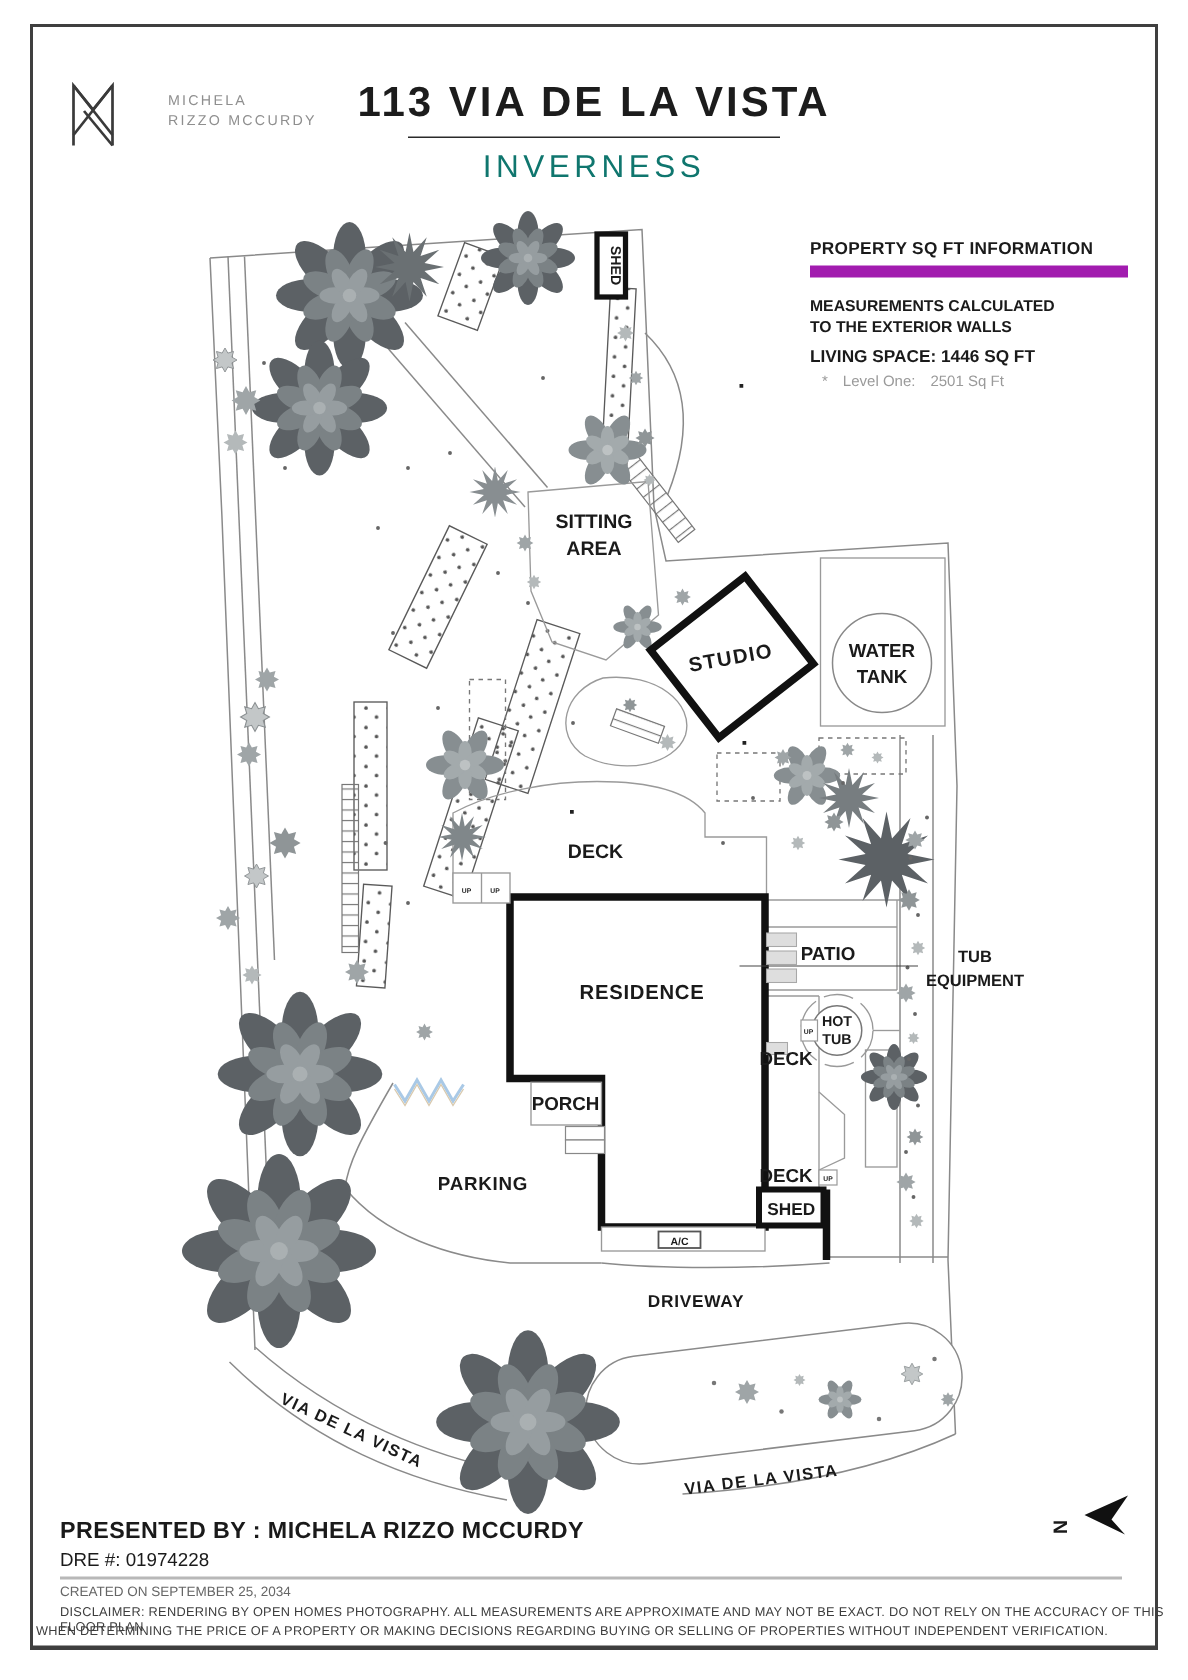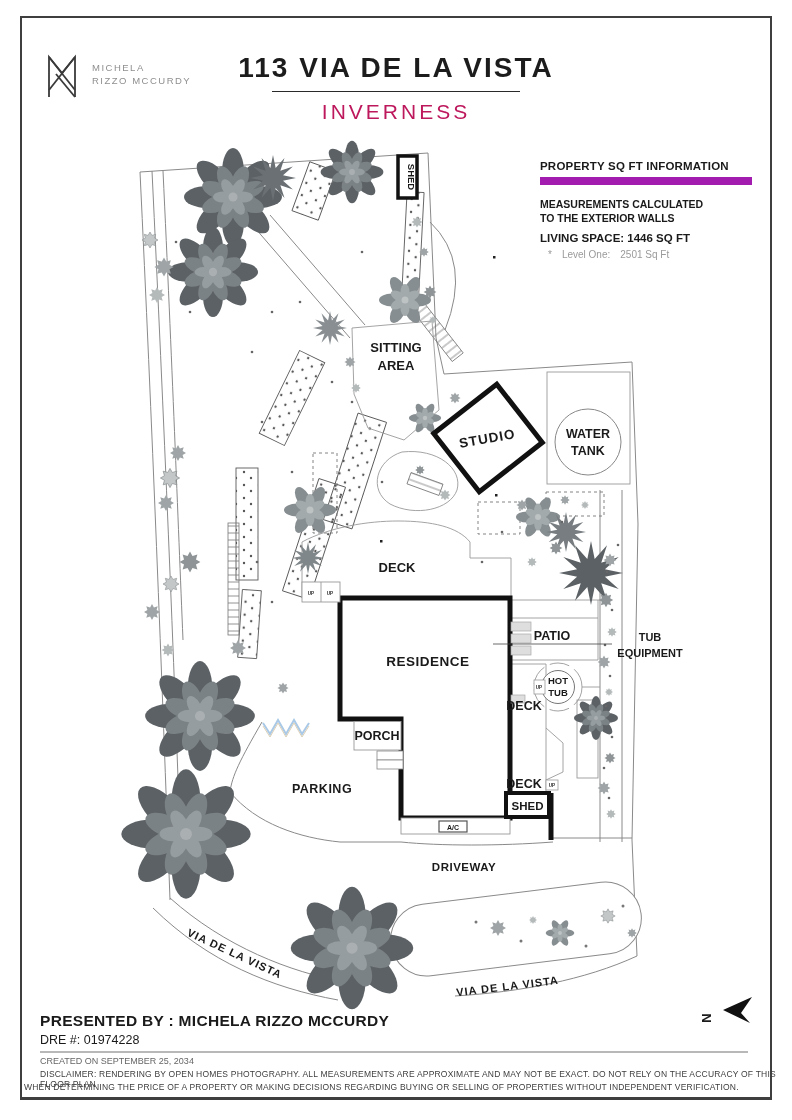--- a/index.html
+++ b/index.html
@@ -1,26 +1,26 @@
 <!DOCTYPE html>
 <html><head>
 <meta charset="utf-8">
 <style>
   html,body{margin:0;padding:0;background:#e8e8e8;}
   .page{position:relative;width:792px;height:1120px;background:#ffffff;overflow:hidden;
         font-family:"Liberation Sans",sans-serif;color:#1a1a1a;}
   .frame{position:absolute;left:20px;top:16px;right:20px;bottom:20px;
          border:2px solid #3f3f3f;border-bottom-width:3px;pointer-events:none;}
   
-  .brand{position:absolute;left:46px;top:50px;display:flex;align-items:center;gap:4px;}
+  .brand{position:absolute;left:46px;top:50px;display:flex;align-items:center;gap:24px;}
   .brand-name{font-size:9.5px;letter-spacing:1.5px;color:#8f8f8f;line-height:1.35;text-transform:uppercase;}
   .title-wrap{position:absolute;left:0;top:52px;width:792px;text-align:center;}
   .title{font-size:28px;font-weight:bold;letter-spacing:2px;color:#1c1c1c;}
   .title-rule{width:248px;height:0;border-top:1.5px solid #2a2a2a;margin:7px auto 0 auto;}
-  .subtitle{font-size:21px;font-weight:400;letter-spacing:3px;color:#be185d;margin-top:8px;}
+  .subtitle{font-size:21px;font-weight:400;letter-spacing:3px;color:#0f766e;margin-top:8px;}
   
   .info{position:absolute;left:540px;top:160px;width:212px;}
   .info-heading{font-size:11.5px;font-weight:bold;letter-spacing:.2px;padding-bottom:5px;border-bottom:8px solid #a21caf;}
   .info-note{font-size:10.5px;font-weight:bold;line-height:1.3;margin-top:13px;}
   .info-living{font-size:11.5px;font-weight:bold;margin-top:7px;}
   .info-level{font-size:10px;color:#9a9a9a;margin-top:5px;padding-left:8px;}
   .info-level .b{margin-right:10px;}
   .info-level .v{margin-left:10px;}
   
   .plan{position:absolute;left:0;top:0;}

